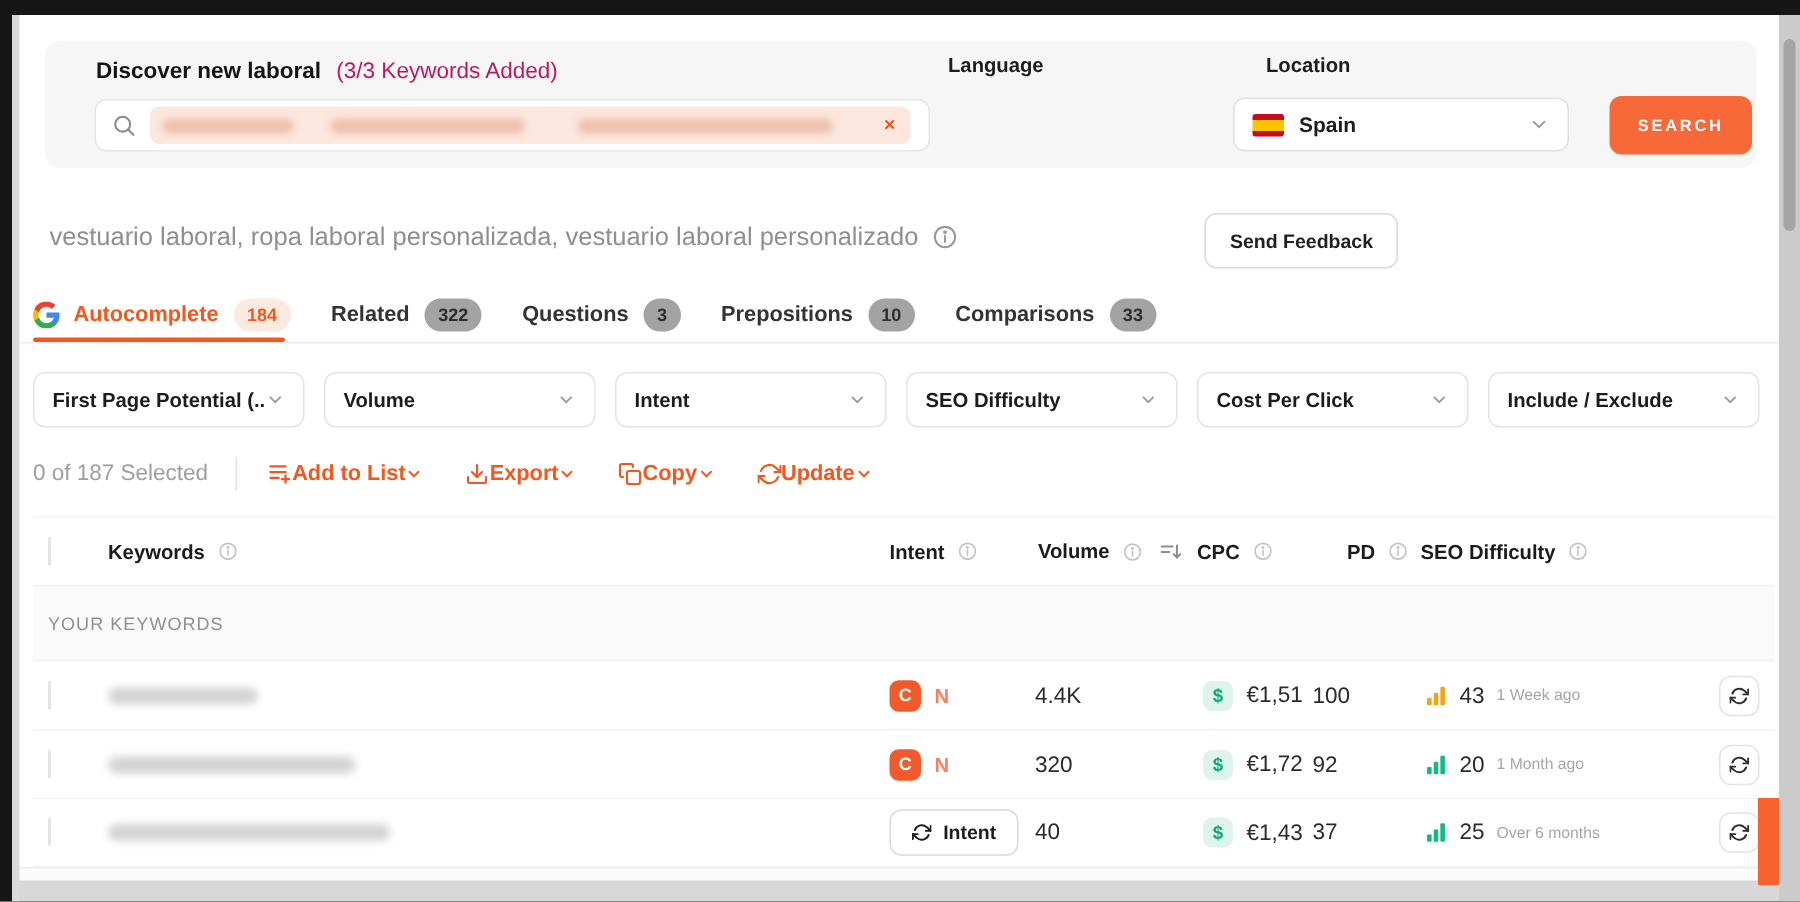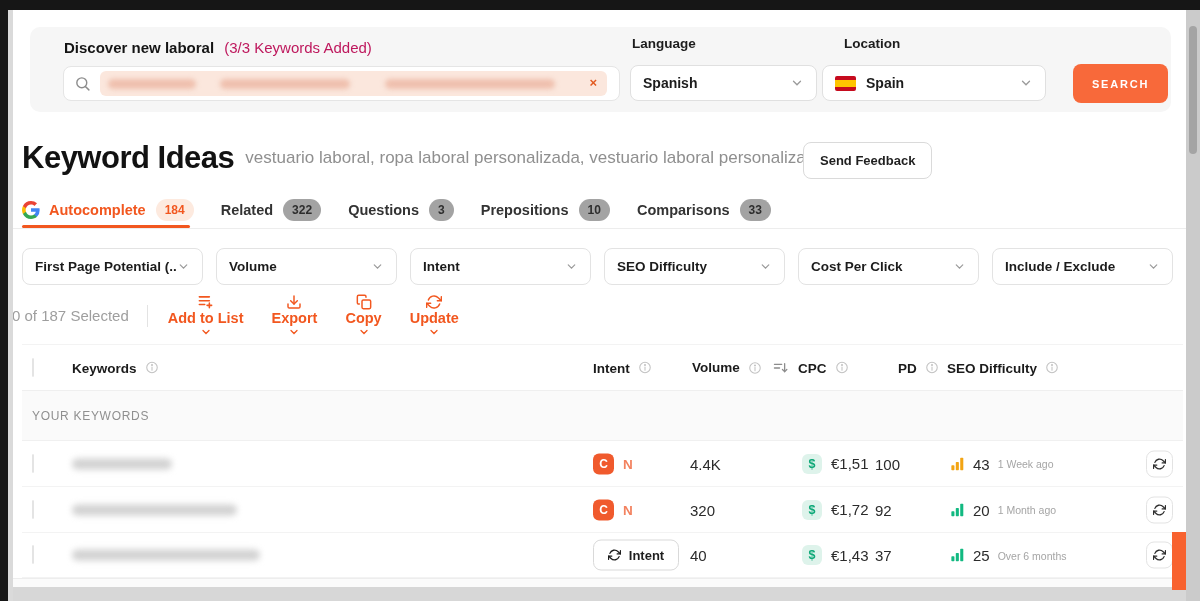--- a/index.html
+++ b/index.html
@@ -58,24 +58,24 @@
   .tab.active .count{background:#fdeadf;color:#f2571f;}
   .tab-underline{position:absolute;left:22px;top:225px;width:168px;height:3px;background:#f2571f;border-radius:2px;}
   .tabs-divider{position:absolute;left:13px;top:228px;width:1173px;height:1px;background:#ededed;}
 
   
   .filters{position:absolute;left:22px;top:248px;display:flex;gap:13px;}
   .filter{width:181px;height:37px;border:1px solid #e3e3e3;border-radius:8px;background:#fff;box-sizing:border-box;
           display:flex;align-items:center;justify-content:space-between;padding:10px 12px;font-size:13.5px;font-weight:700;color:#1c1c1c;cursor:pointer;}
 
   
-  .actions{position:absolute;left:12px;top:299px;height:33px;display:flex;align-items:center;}
+  .actions{position:absolute;left:22px;top:299px;height:33px;display:flex;align-items:center;}
   .sel-count{font-size:15px;color:#9e9e9e;}
   .vdiv{width:1px;height:22px;background:#e3e3e3;margin:0 20px 0 18px;}
-  .action{display:flex;align-items:center;gap:0;color:#f2571f;font-size:14.5px;font-weight:700;margin-right:28px;cursor:pointer;flex-direction:column;}
+  .action{display:flex;align-items:center;gap:0;color:#f2571f;font-size:14.5px;font-weight:700;margin-right:28px;cursor:pointer;}
   .action .chev{color:#f2571f;}
 
   
   .ktable{position:absolute;left:22px;top:344px;width:1161px;}
   .thead{position:relative;height:47px;border-top:1px solid #f3f3f3;border-bottom:1px solid #efefef;box-sizing:border-box;}
   .vc{position:absolute;top:50%;transform:translateY(-50%);}
   .hcell{display:flex;align-items:center;gap:8px;font-size:13.5px;font-weight:700;color:#1b1b1b;}
   .hinfo{color:#c2c2c2;}
   .h-check{left:10px;}.h-kw{left:50px;}.h-intent{left:571px;}.h-vol{left:670px;}.h-cpc{left:776px;}.h-pd{left:876px;}.h-seo{left:925px;}
   .sorticon{color:#8c8c8c;margin-left:3px;}
@@ -126,45 +126,36 @@
       </span>
       <div class="chipwrap">
         <div class="kwblurchip chip1"></div>
         <div class="kwblurchip chip2"></div>
         <div class="kwblurchip chip3"></div>
         <span class="chip-close">×</span>
       </div>
     </div>
 
     <div class="field-label lbl-lang">Language</div>
-    <div class="select sel-lang">
-      <span class="grow">Spanish</span>
-      <span class="chev">
-        <svg width="14" height="14" viewBox="0 0 24 24" fill="none" stroke="currentColor" stroke-width="2.2" stroke-linecap="round">
-            <polyline points="6 9 12 15 18 9"></polyline>
-          </svg>
-      </span>
-    </div>
 
     <div class="field-label lbl-loc">Location</div>
     <div class="select sel-loc">
       <span class="flag"></span>
       <span class="grow">Spain</span>
       <span class="chev">
         <svg width="14" height="14" viewBox="0 0 24 24" fill="none" stroke="currentColor" stroke-width="2.2" stroke-linecap="round">
             <polyline points="6 9 12 15 18 9"></polyline>
           </svg>
       </span>
     </div>
 
     <button class="search-btn">SEARCH</button>
   </div>
 
   <div class="title-row">
-    <span class="page-title">Keyword Ideas</span>
     <span class="kw-list">vestuario laboral, ropa laboral personalizada, vestuario laboral personalizado</span>
     <span class="info">
       <svg width="18" height="18" viewBox="0 0 24 24" fill="none" stroke="currentColor" stroke-width="1.8" stroke-linecap="round">
           <circle cx="12" cy="12" r="9"></circle>
           <line x1="12" y1="11" x2="12" y2="16.5"></line>
           <circle cx="12" cy="7.6" r="0.8" fill="currentColor"></circle>
         </svg>
     </span>
   </div>
   <button class="feedback-btn">Send Feedback</button>

